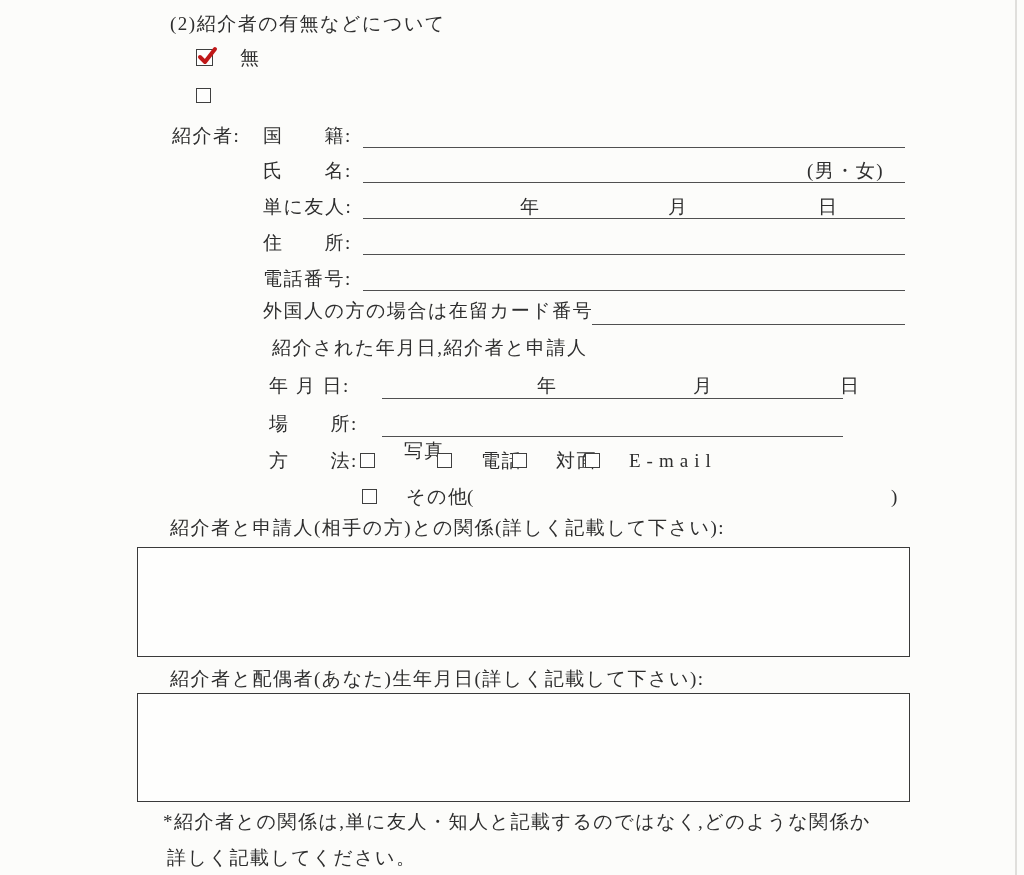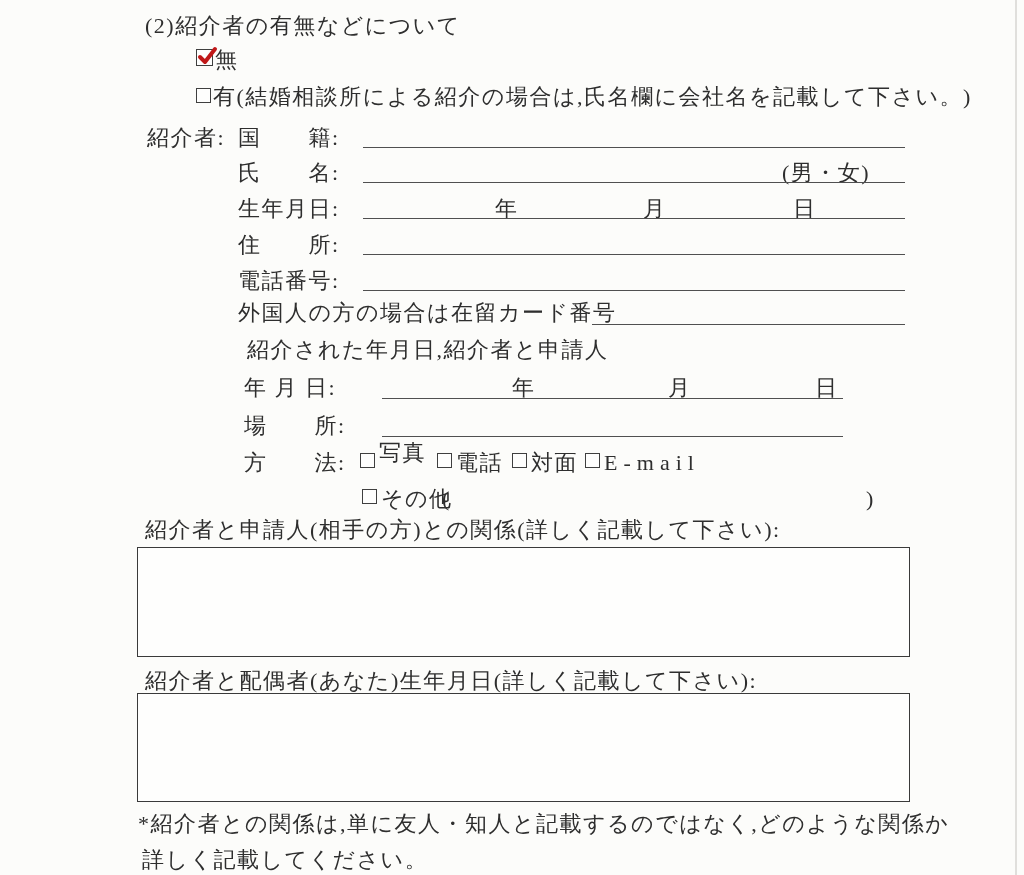--- a/index.html
+++ b/index.html
@@ -2,21 +2,21 @@
 <html><head>
 <meta charset="utf-8">
 <style>
   html,body{margin:0;padding:0;background:#e9e9e7;}
   .page{
     position:relative;width:1024px;height:875px;margin:0 auto;
     background:#fcfcfa;overflow:hidden;
     font-family:"Liberation Serif","DejaVu Serif",serif;
     color:#2e2e2e;
   }
-  .t{position:absolute;font-size:22px;letter-spacing:1.5px;white-space:pre;line-height:1.2;}
+  .t{position:absolute;font-size:19px;letter-spacing:1.5px;white-space:pre;line-height:1.2;margin-left:25px;}
   .ln{position:absolute;height:0;border-bottom:1.6px solid #505050;}
   .box{position:absolute;border:1.8px solid #3a3a3a;background:#fefefd;}
   .cb{position:absolute;width:15px;height:15px;border:1.7px solid #3f3f3f;background:#fefefd;box-sizing:border-box;}
   .sp{letter-spacing:6px;}
   .edge{position:absolute;top:0;right:7px;width:2px;height:875px;background:#e0dfdc;}
   .checksvg{position:absolute;left:-1px;top:-4px;overflow:visible;}
 </style>
 </head>
 <body>
 
@@ -25,32 +25,31 @@
   <div class="t" style="left:145px;top:13px;">(2)紹介者の有無などについて</div>
 
   <span class="cb" style="left:196px;top:49px;width:17px;height:17px;">
     <svg class="checksvg" width="24" height="22" viewBox="0 0 24 22">
       <path d="M4 11 L9 16 L19 3" stroke="#c01818" stroke-width="4" fill="none" stroke-linecap="round" stroke-linejoin="round"></path>
     </svg>
   </span>
   <div class="t" style="left:215px;top:47px;">無</div>
 
   <span class="cb" style="left:196px;top:88px;"></span>
-  <div class="t" style="left:213px;top:84px;">有(結婚相談所による紹介の場合は,氏名欄に会社名を記載して下さい。)</div>
 
   <div class="t" style="left:147px;top:125px;">紹介者:</div>
 
   <div class="t" style="left:238px;top:125px;">国　　籍:</div>
   <div class="ln" style="left:363px;top:147px;width:542px;"></div>
 
   <div class="t" style="left:238px;top:160px;">氏　　名:</div>
   <div class="t" style="left:782px;top:160px;">(男・女)</div>
   <div class="ln" style="left:363px;top:182px;width:542px;"></div>
 
-  <div class="t" style="left:238px;top:196px;">生年月日:</div>
+  <div class="t" style="left:238px;top:196px;">単に友人:</div>
   <div class="t" style="left:495px;top:196px;">年</div>
   <div class="t" style="left:643px;top:196px;">月</div>
   <div class="t" style="left:793px;top:196px;">日</div>
   <div class="ln" style="left:363px;top:218px;width:542px;"></div>
 
   <div class="t" style="left:238px;top:232px;">住　　所:</div>
   <div class="ln" style="left:363px;top:254px;width:542px;"></div>
 
   <div class="t" style="left:238px;top:268px;">電話番号:</div>
   <div class="ln" style="left:363px;top:290px;width:542px;"></div>

